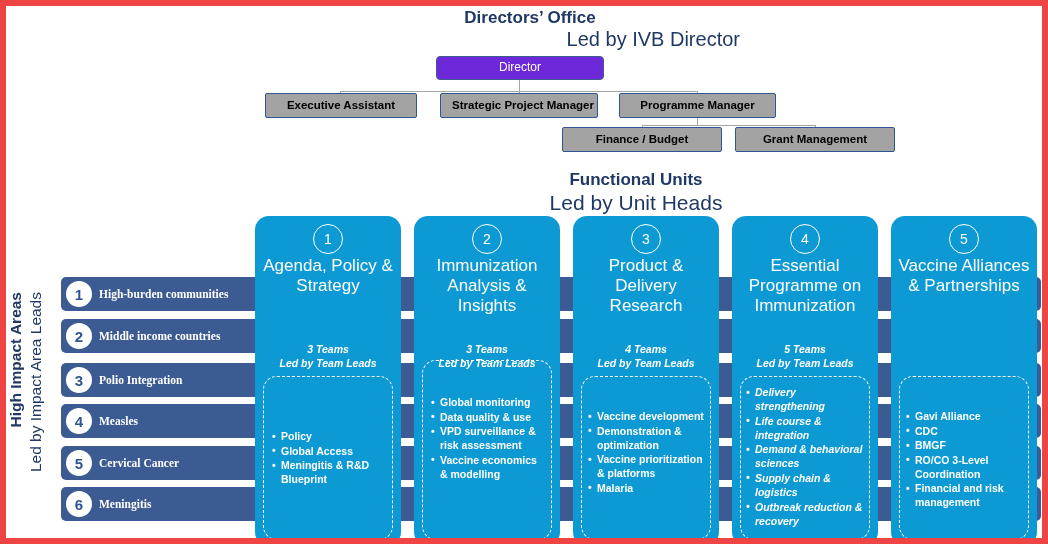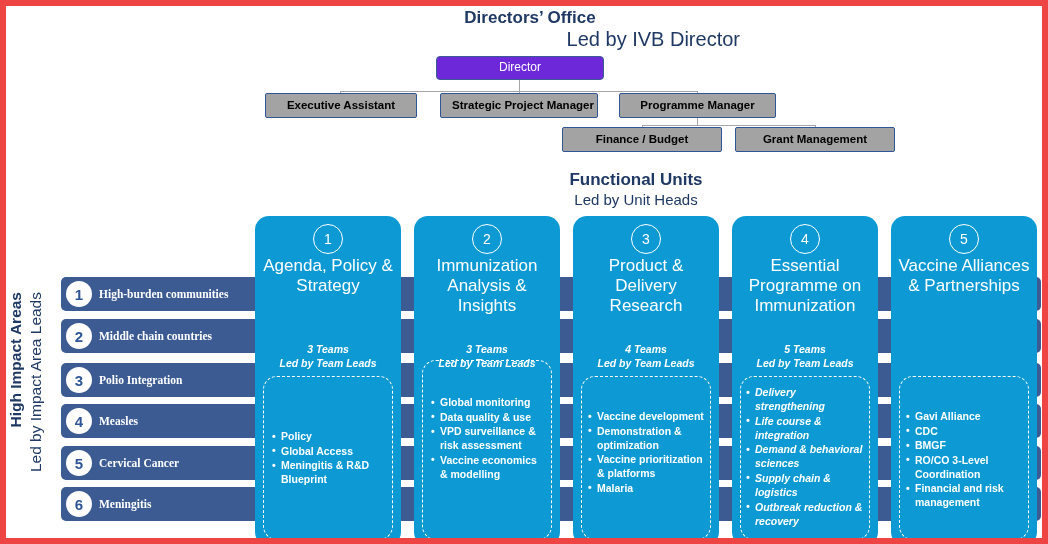--- a/index.html
+++ b/index.html
@@ -33,21 +33,21 @@
     position: absolute;
     text-align: center;
     color: #1f3864;
     font-weight: normal;
   }
 
   #dir-office-title { left: 314px; top: 2px; width: 420px; font-size: 17px; }
   #dir-office-sub   { left: 314px; top: 22px; width: 420px; font-size: 20px; text-align: right; }
 
   #fu-title { left: 420px; top: 164px; width: 420px; font-size: 17px; }
-  #fu-sub   { left: 420px; top: 185px; width: 420px; font-size: 15px; }
+  #fu-sub   { left: 420px; top: 185px; width: 420px; font-size: 21px; }
 
   .org-box {
     position: absolute;
     box-sizing: border-box;
     border: 1.2px solid #2f5597;
     border-radius: 2px;
     background: #a3a3a3;
     color: #000000;
     font-size: 11.5px;
     font-weight: bold;
@@ -238,21 +238,21 @@
 
   <div class="rot-label" id="rot-main">High Impact Areas</div>
   <div class="rot-label" id="rot-sub">Led by Impact Area Leads</div>
 
   <div class="impact-bar" style="top:271px; width:980px;">
     <div class="num-circle">1</div>
     <div class="bar-label">High-burden communities</div>
   </div>
   <div class="impact-bar" style="top:313px; width:980px;">
     <div class="num-circle">2</div>
-    <div class="bar-label">Middle chain countries</div>
+    <div class="bar-label">Middle income countries</div>
   </div>
   <div class="impact-bar" style="top:357px; width:980px;">
     <div class="num-circle">3</div>
     <div class="bar-label">Polio Integration</div>
   </div>
   <div class="impact-bar" style="top:398px; width:980px;">
     <div class="num-circle">4</div>
     <div class="bar-label">Measles</div>
   </div>
   <div class="impact-bar" style="top:440px; width:980px;">

